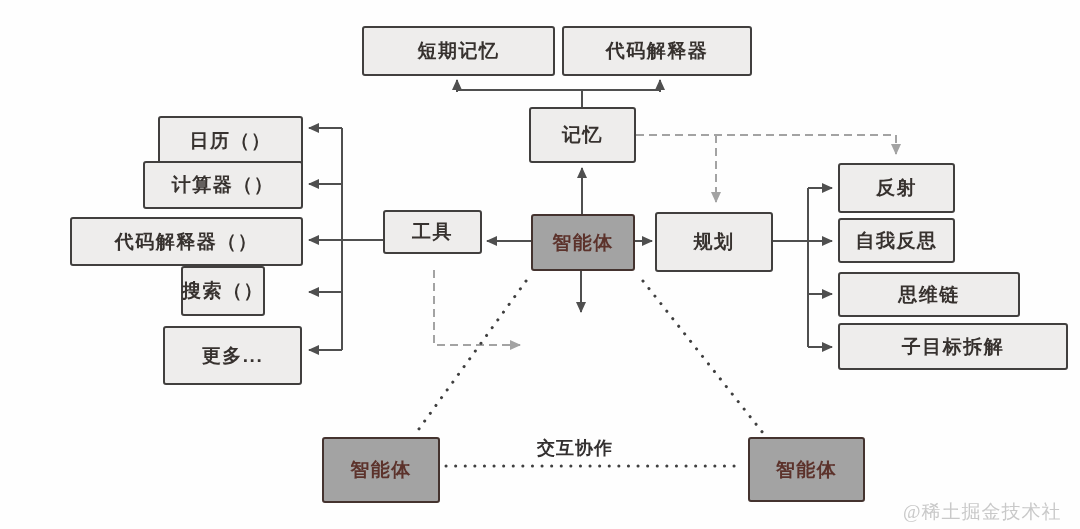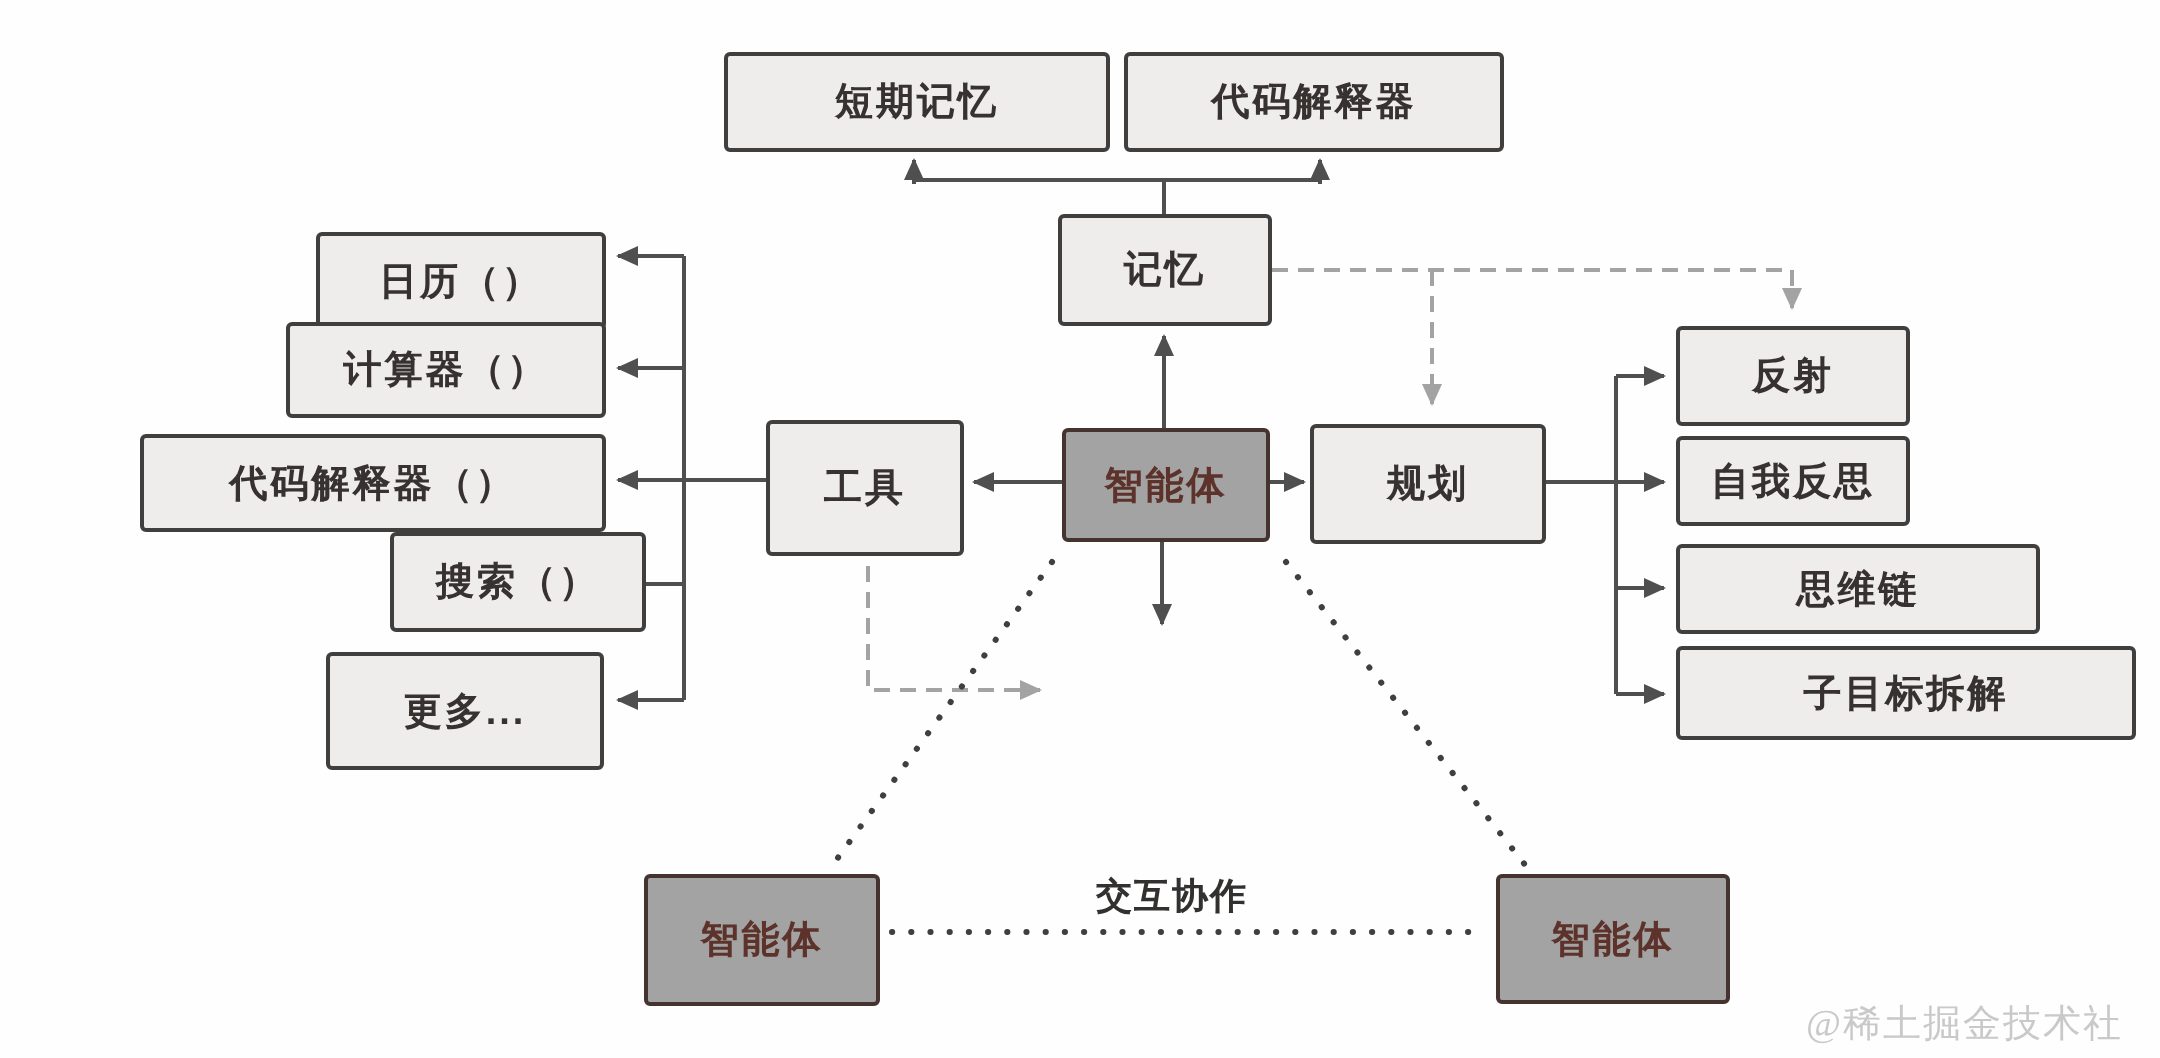--- a/index.html
+++ b/index.html
@@ -3,21 +3,21 @@
 <meta charset="utf-8">
 <style>
   html,body{margin:0;padding:0;background:#ffffff;}
   .canvas{position:relative;width:1080px;height:529px;background:#fefefe;overflow:hidden;
           font-family:"Liberation Sans","DejaVu Sans",sans-serif;}
   .wires{position:absolute;left:0;top:0;}
   .node{position:absolute;box-sizing:border-box;display:flex;align-items:center;justify-content:center;
         background:#eeedec;border:2px solid #413f3e;border-radius:3px;
         font-weight:bold;font-size:19px;color:#37322f;letter-spacing:1.5px;white-space:nowrap;}
   .node.pink{background:#a3a3a3;border-color:#44332f;color:#5c322b;}
-  .edge-label{position:absolute;font-weight:bold;font-size:18px;color:#333030;letter-spacing:1px;margin-left:11px;}
+  .edge-label{position:absolute;font-weight:bold;font-size:18px;color:#333030;letter-spacing:1px;}
   .watermark{position:absolute;font-family:"Liberation Serif","DejaVu Serif",serif;
              font-size:19px;color:#c9c9c9;letter-spacing:1px;}
 </style>
 </head>
 <body>
 
 <div class="canvas">
 
   <svg class="wires" width="1080" height="529">
     <defs>
@@ -70,25 +70,25 @@
   <div class="node" style="left:562px;top:26px;width:190px;height:50px">代码解释器</div>
 
   <div class="node" style="left:529px;top:107px;width:107px;height:56px">记忆</div>
 
   <div class="node" style="left:158px;top:116px;width:145px;height:49px">日历（）</div>
 
   <div class="node" style="left:143px;top:161px;width:160px;height:48px">计算器（）</div>
 
   <div class="node" style="left:70px;top:217px;width:233px;height:49px">代码解释器（）</div>
 
-  <div class="node" style="left:195px;top:266px;width:128px;height:50px">搜索（）</div>
+  <div class="node" style="left:181px;top:266px;width:84px;height:50px">搜索（）</div>
 
   <div class="node" style="left:163px;top:326px;width:139px;height:59px">更多...</div>
 
-  <div class="node" style="left:383px;top:210px;width:99px;height:68px">工具</div>
+  <div class="node" style="left:383px;top:210px;width:99px;height:44px">工具</div>
 
   <div class="node pink" style="left:531px;top:214px;width:104px;height:57px">智能体</div>
 
   <div class="node" style="left:655px;top:212px;width:118px;height:60px">规划</div>
 
 
   <div class="node" style="left:838px;top:218px;width:117px;height:45px">自我反思</div>
 
   <div class="node" style="left:838px;top:163px;width:117px;height:50px">反射</div>
 

